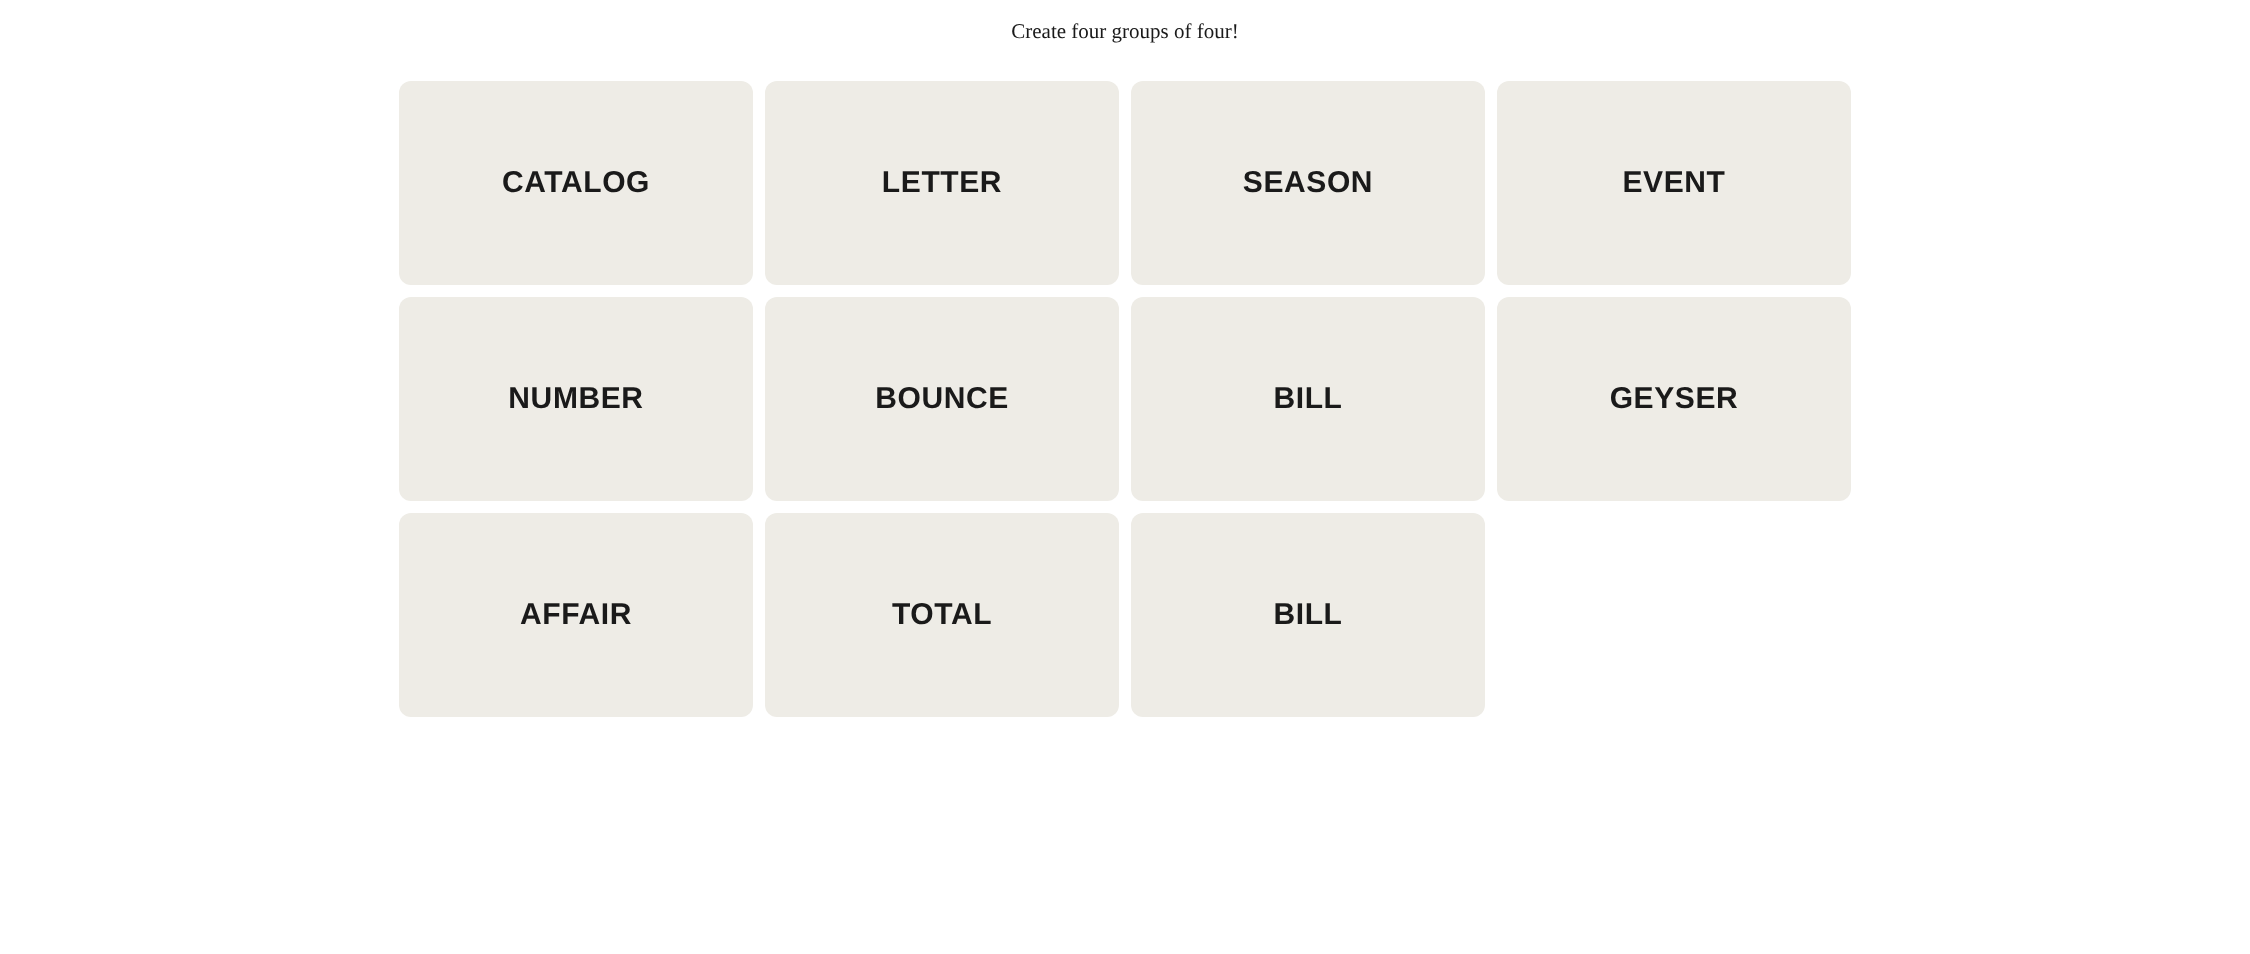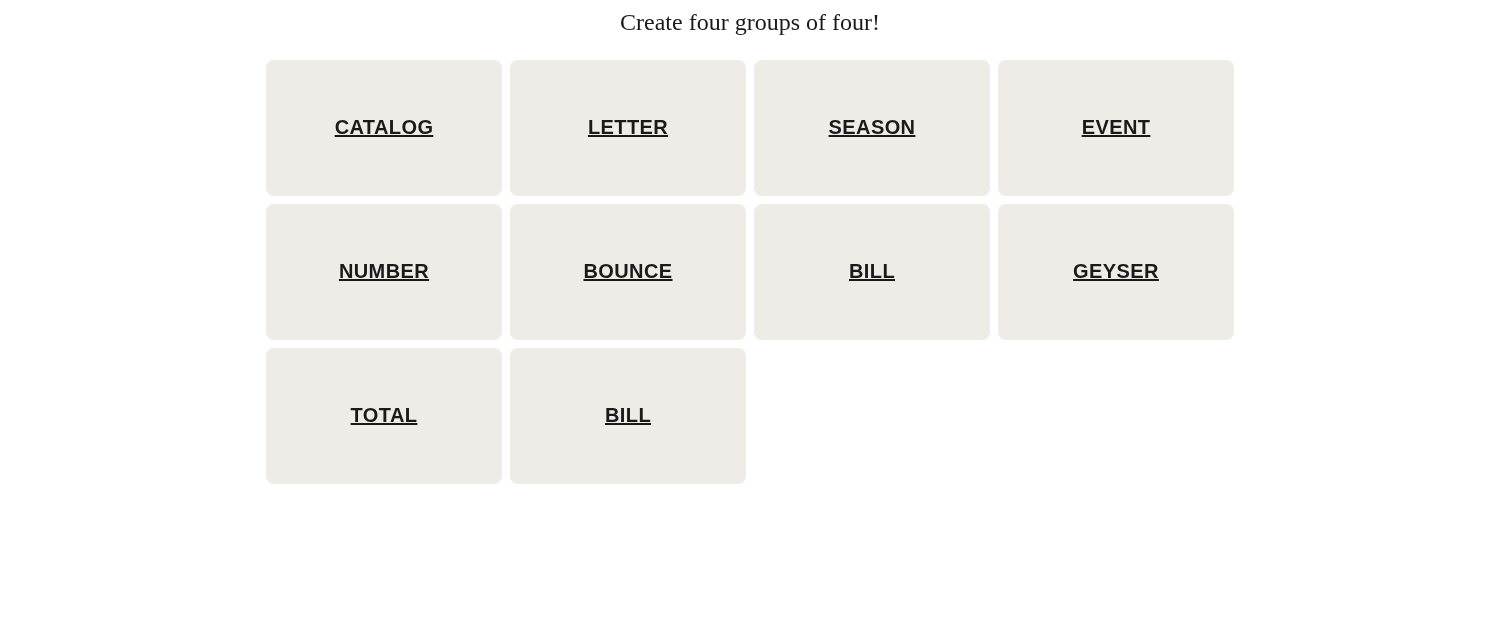--- a/index.html
+++ b/index.html
@@ -13,21 +13,21 @@
       font-family: 'Franklin Gothic Medium', 'Arial Narrow', Arial, sans-serif;
       display: flex;
       flex-direction: column;
       align-items: center;
       justify-content: center;
       min-height: 636px;
       width: 1500px;
     }
 
     .instruction {
-      font-size: 24px;
+      font-size: 14px;
       color: #1a1a1a;
       margin-bottom: 24px;
       font-weight: normal;
       font-family: Georgia, serif;
     }
 
     .grid {
       display: grid;
       grid-template-columns: repeat(4, 236px);
       grid-template-rows: repeat(4, 136px);
@@ -45,21 +45,20 @@
       transition: background-color 0.15s;
     }
 
     .tile-label {
       font-size: 20px;
       font-weight: 800;
       color: #1a1a1a;
       letter-spacing: 0.02em;
       text-align: center;
       font-family: 'Franklin Gothic Medium', 'Arial Narrow', Arial, sans-serif;
-      text-decoration: underline;
     }
   </style>
 </head>
 <body>
 
 <p class="instruction">Create four groups of four!</p>
 
 <div class="grid">
 <div class="tile">
       <span class="tile-label">CATALOG</span>
@@ -79,18 +78,21 @@
     <div class="tile">
       <span class="tile-label">BOUNCE</span>
     </div>
     <div class="tile">
       <span class="tile-label">BILL</span>
     </div>
     <div class="tile">
       <span class="tile-label">GEYSER</span>
     </div>
     <div class="tile">
+      <span class="tile-label">AFFAIR</span>
+    </div>
+    <div class="tile">
       <span class="tile-label">TOTAL</span>
     </div>
     <div class="tile">
       <span class="tile-label">BILL</span>
     </div>
   </div>
 
 </body></html>

